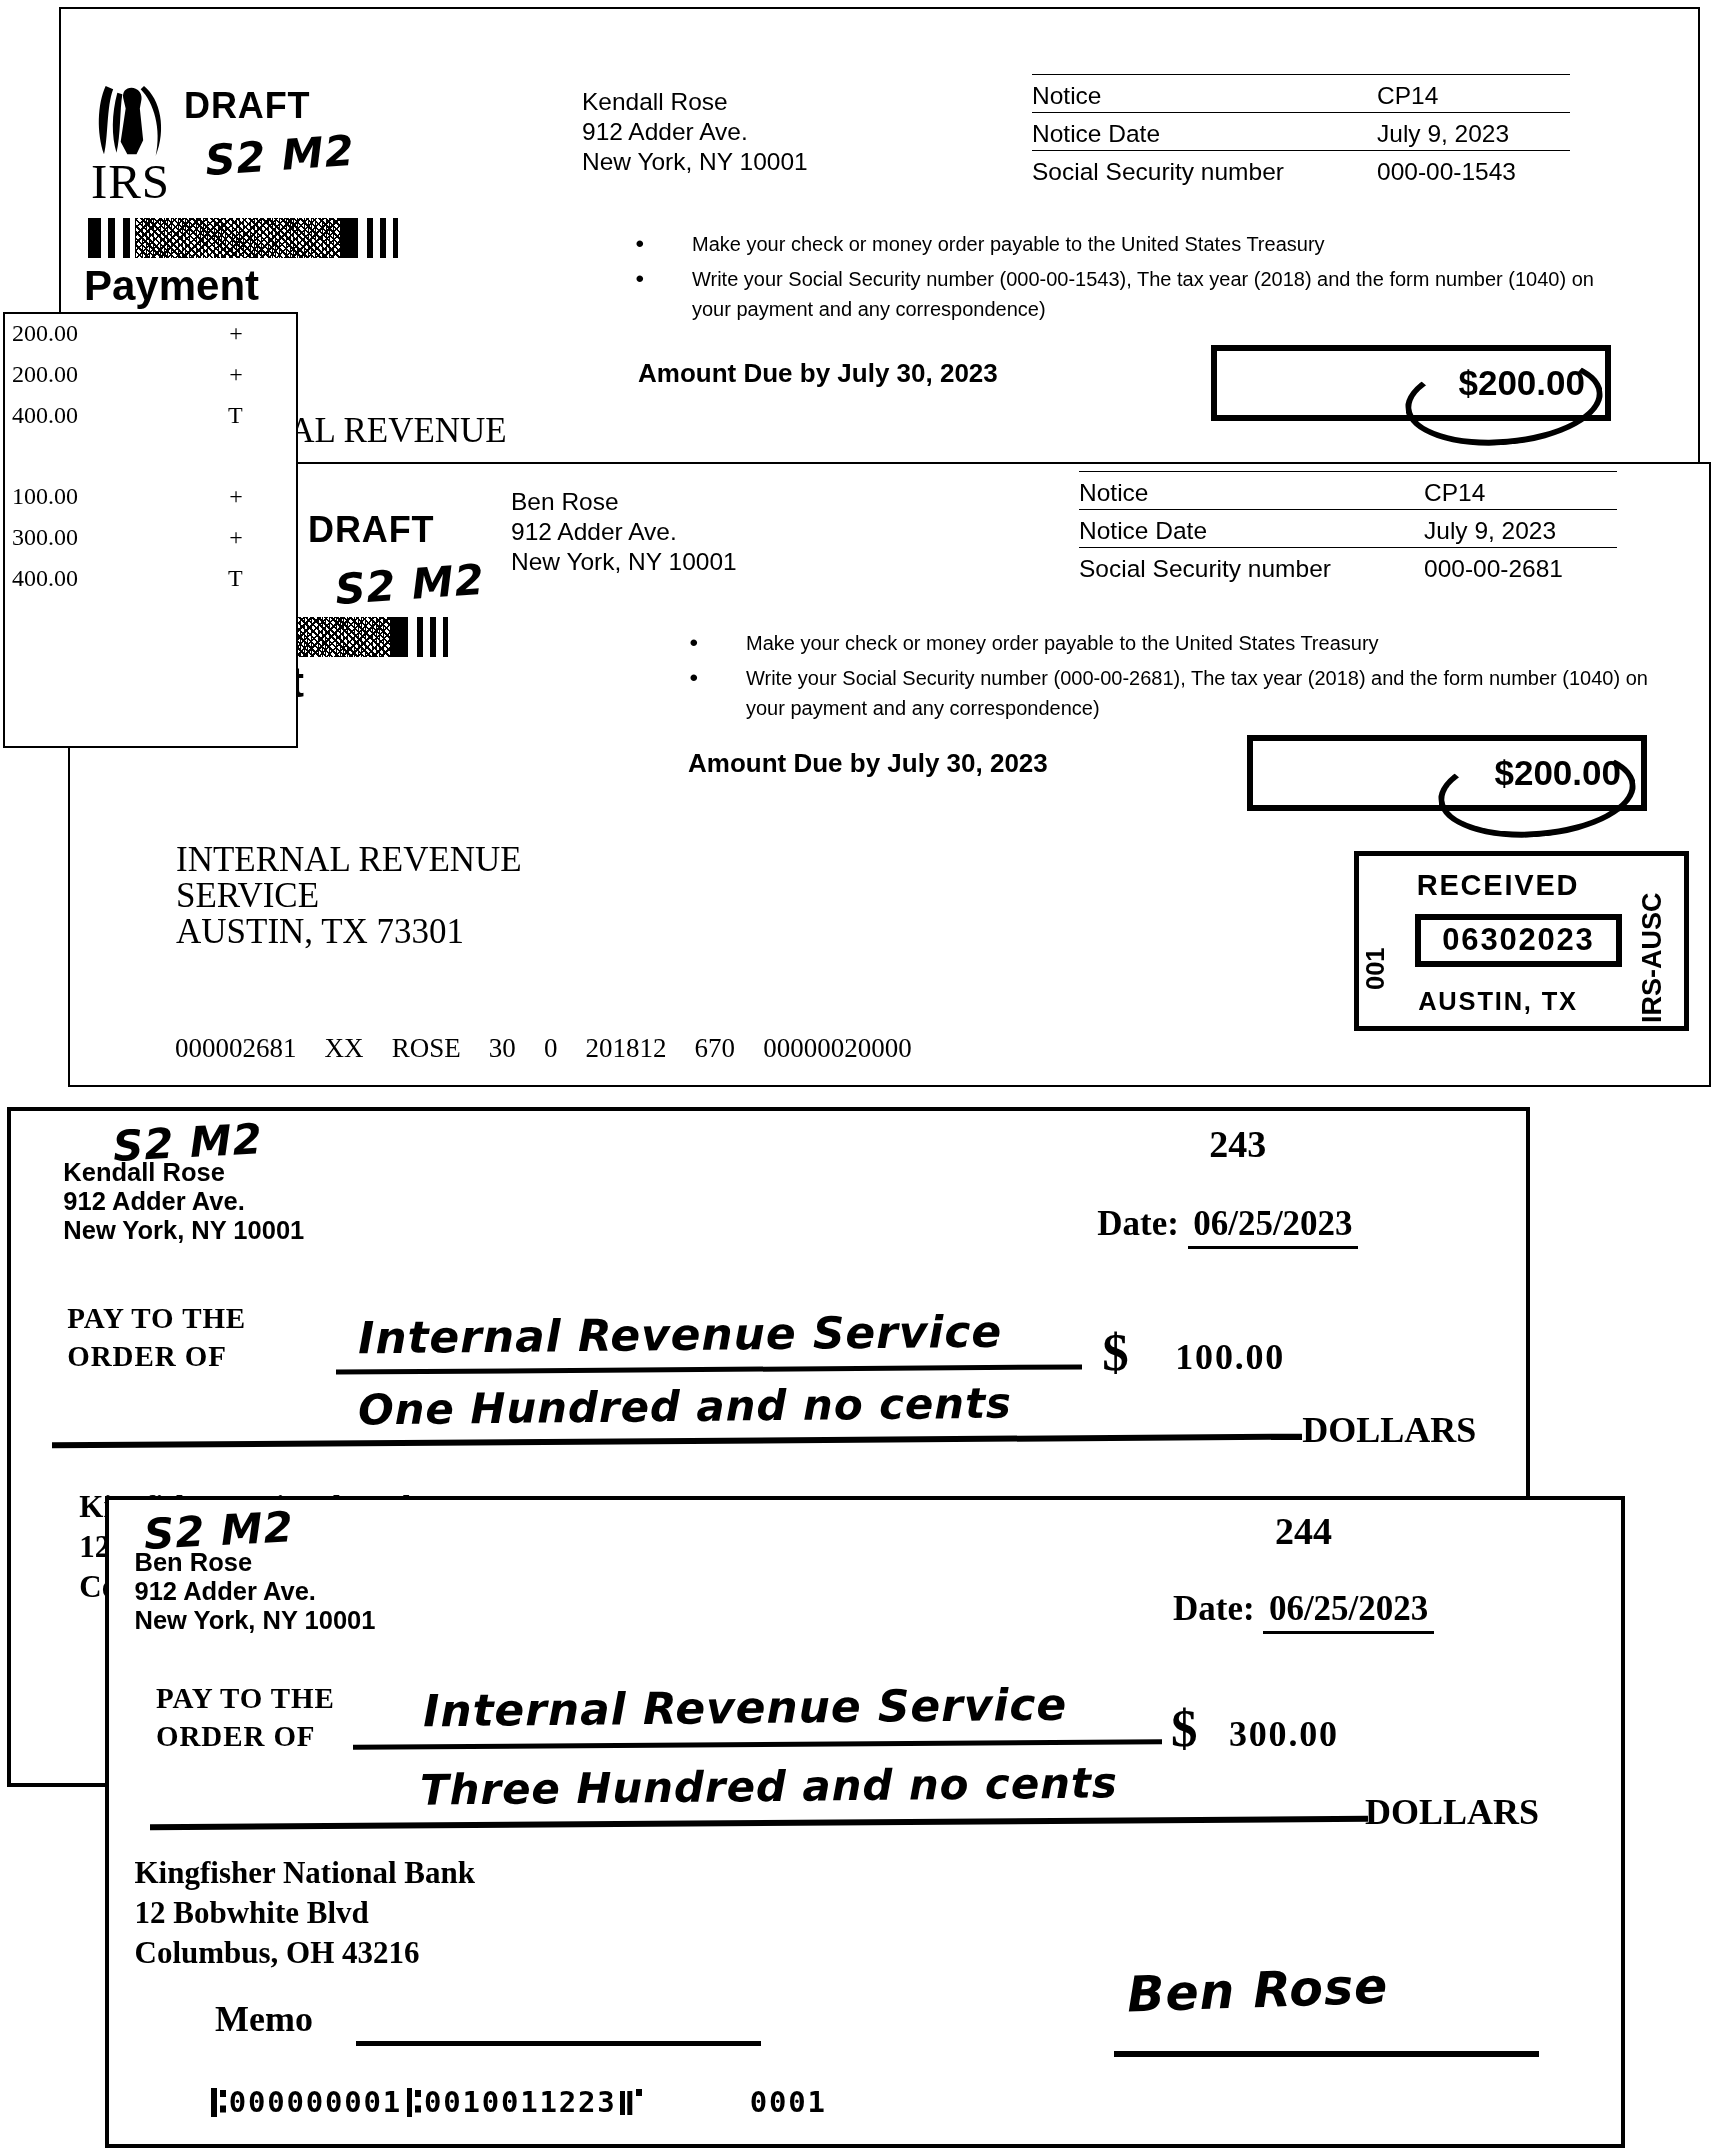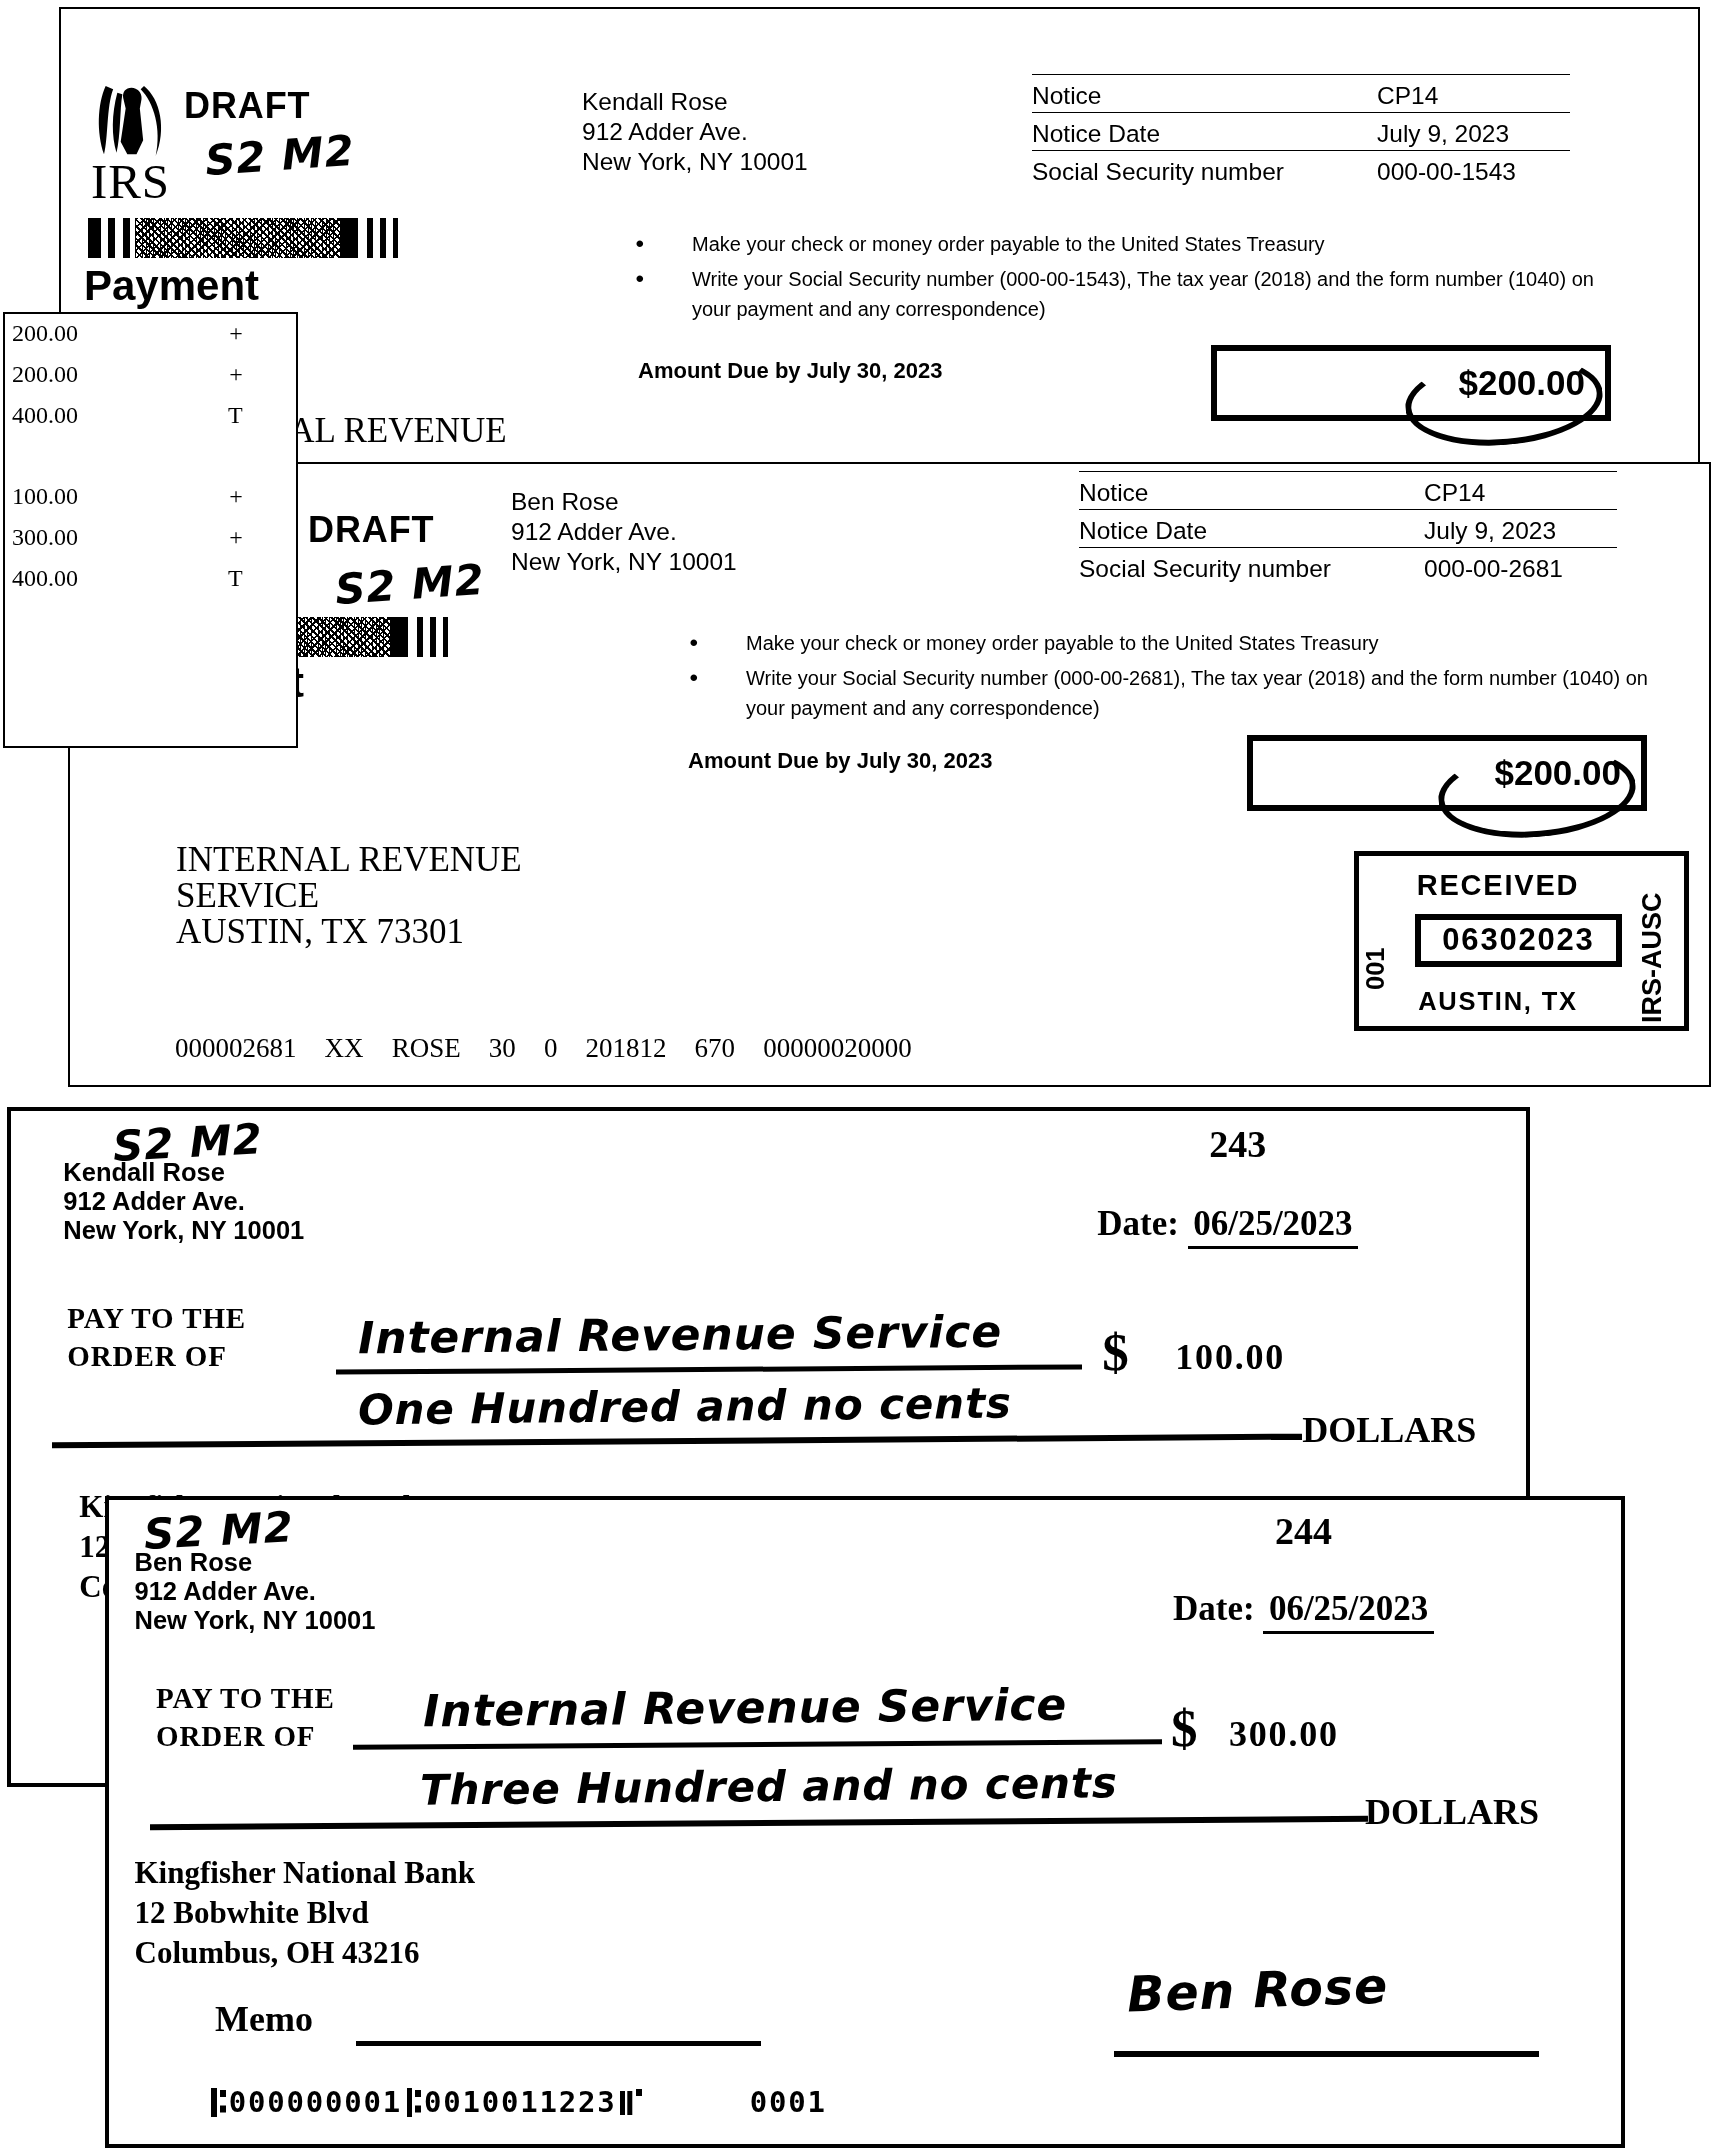--- a/index.html
+++ b/index.html
@@ -17,21 +17,21 @@
   
   .draft { font-size: 36px; font-weight: bold; letter-spacing: 0.9px; }
   .payment { font-size: 42px; font-weight: bold; }
   .payer-block { font-size: 24.5px; line-height: 30px; }
   .notice-table { width: 538px; }
   .notice-row { position: relative; border-top: 1.8px solid #000; height: 38px; font-size: 24.5px; padding-top: 6.4px; }
   .notice-value { position: absolute; left: 345px; top: 6.4px; }
   .bullets { width: 977px; }
   .bullet-item { position: relative; padding-left: 60px; font-size: 20px; line-height: 30px; margin-bottom: 4.5px; }
   .bullet-item::before { content: "•"; position: absolute; left: 3.6px; top: 0; font-size: 24.5px; }
-  .amount-due { font-size: 22px; font-weight: bold; }
+  .amount-due { font-size: 26px; font-weight: bold; }
   .amount-box { position: absolute; border: 6.4px solid #000; height: 76px; width: 400px; }
   .amount-box span { display: block; text-align: right; padding-right: 20px; line-height: 64px; font-size: 35px; font-weight: bold; }
   .arc { position: absolute; border: 6.4px solid #000; border-top-color: transparent; border-radius: 50%; transform: rotate(-5deg); }
   .irs-wordmark { font-family: "Liberation Serif", serif; font-size: 49px; letter-spacing: 0.9px; }
   .irs-address { font-family: "Liberation Serif", serif; font-size: 35px; line-height: 36px; }
   .ocr-line { font-family: Liberation Serif, serif; font-size: 27px; word-spacing: 7.3px; white-space: pre; }
 
   
   .barcode { position: absolute; height: 40px; display: flex; }
   .barcode i { display: block; height: 100%; }

